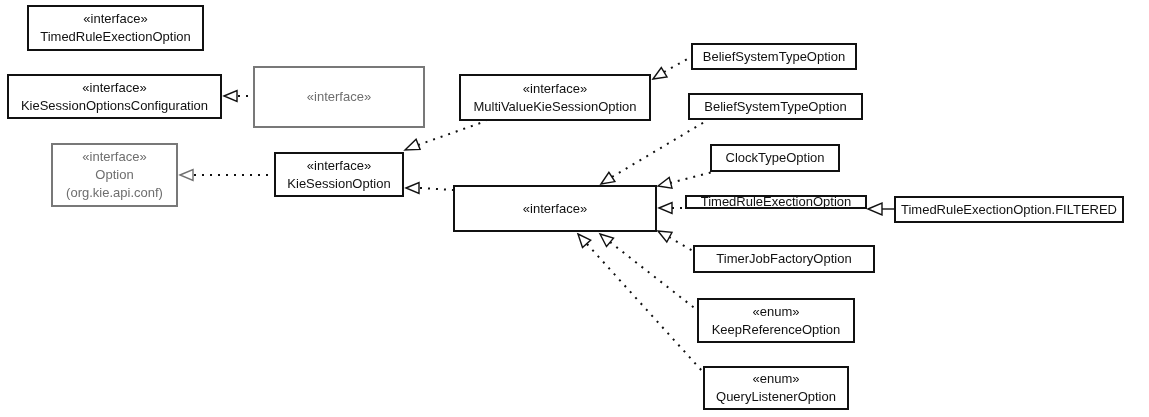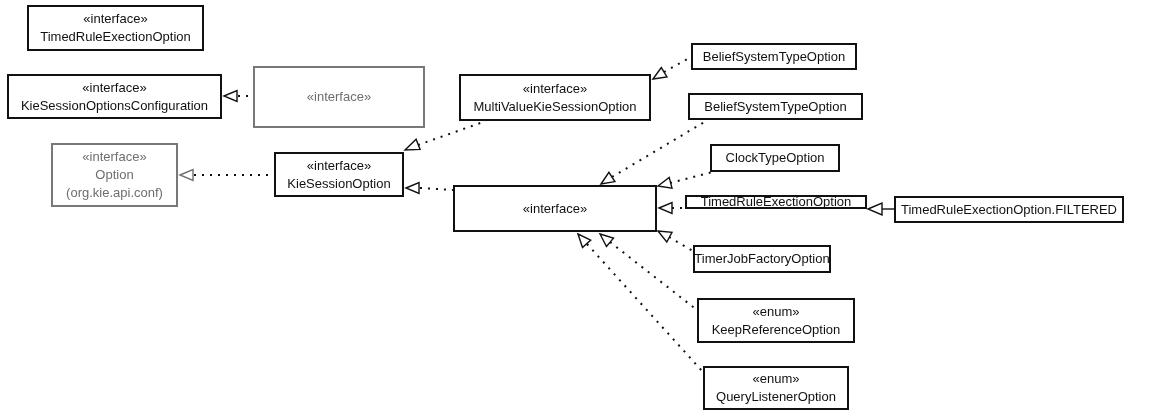--- a/index.html
+++ b/index.html
@@ -35,21 +35,21 @@
   .b-kscfg  {left:253px;top:66px; width:172px;height:62px;}
   .b-opt    {left:51px; top:143px;width:127px;height:64px;}
   .b-kso    {left:274px;top:152px;width:130px;height:45px;}
   .b-multi  {left:459px;top:74px; width:192px;height:47px;}
   .b-single {left:453px;top:185px;width:204px;height:47px;}
   .b-wih    {left:691px;top:43px; width:166px;height:27px;}
   .b-bst    {left:688px;top:93px; width:175px;height:27px;}
   .b-clock  {left:710px;top:144px;width:130px;height:28px;}
   .b-tre    {left:685px;top:195px;width:182px;height:14px;}
   .b-tref2  {left:894px;top:196px;width:230px;height:27px;}
-  .b-tjf    {left:693px;top:245px;width:138px;height:28px;}
+  .b-tjf    {left:693px;top:245px;width:182px;height:28px;}
   .b-kro    {left:697px;top:298px;width:158px;height:45px;}
   .b-qlo    {left:703px;top:366px;width:146px;height:44px;}
 </style>
 </head>
 <body>
 
 <div id="diagram">
 
   <svg id="edges" width="1149" height="417" viewBox="0 0 1149 417">
 

